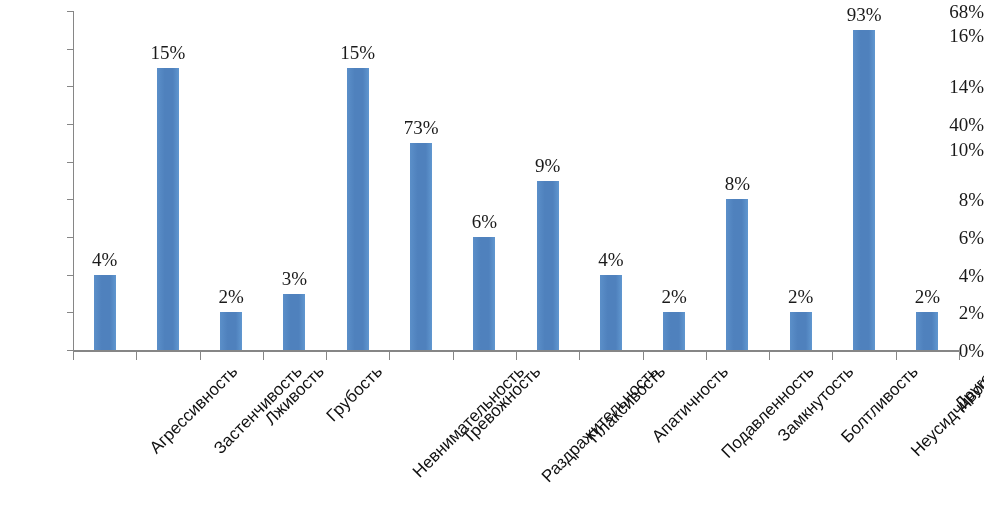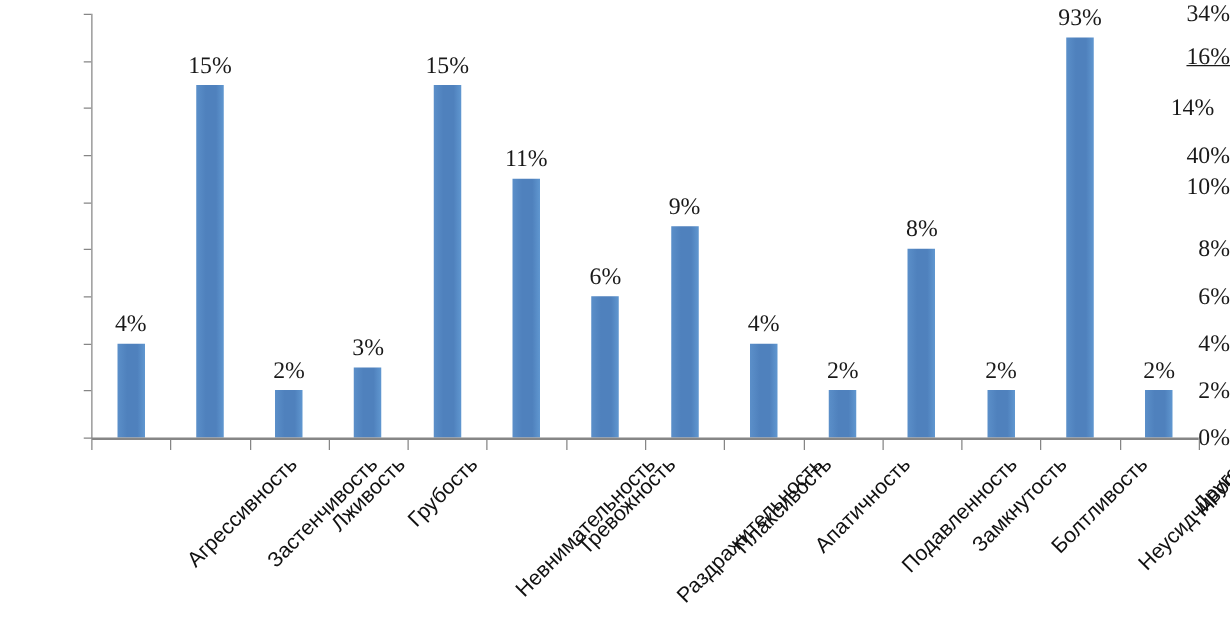--- a/index.html
+++ b/index.html
@@ -129,21 +129,21 @@
         <div class="bar-slot" style="left: 189.857px; width: 63.2857px;">
           <div class="bar" title="Грубость 3%" style="height: 56.5px; background: linear-gradient(to right, rgb(91, 143, 201) 0%, rgb(79, 129, 189) 35%, rgb(79, 129, 189) 72%, rgb(96, 151, 208) 100%);"></div>
           <div class="bar-label" style="bottom: 62.5px;">3%</div>
         </div>
         <div class="bar-slot" style="left: 253.143px; width: 63.2857px;">
           <div class="bar" title="Невнимательность 15%" style="height: 282.5px; background: linear-gradient(to right, rgb(91, 143, 201) 0%, rgb(79, 129, 189) 35%, rgb(79, 129, 189) 72%, rgb(96, 151, 208) 100%);"></div>
           <div class="bar-label" style="bottom: 288.5px;">15%</div>
         </div>
         <div class="bar-slot" style="left: 316.429px; width: 63.2857px;">
           <div class="bar" title="Тревожность 11%" style="height: 207.167px; background: linear-gradient(to right, rgb(91, 143, 201) 0%, rgb(79, 129, 189) 35%, rgb(79, 129, 189) 72%, rgb(96, 151, 208) 100%);"></div>
-          <div class="bar-label" style="bottom: 213.167px;">11%</div>
+          <div class="bar-label" style="bottom: 213.167px;">73%</div>
         </div>
         <div class="bar-slot" style="left: 379.714px; width: 63.2857px;">
           <div class="bar" title="Раздражительность 6%" style="height: 113px; background: linear-gradient(to right, rgb(91, 143, 201) 0%, rgb(79, 129, 189) 35%, rgb(79, 129, 189) 72%, rgb(96, 151, 208) 100%);"></div>
           <div class="bar-label" style="bottom: 119px;">6%</div>
         </div>
         <div class="bar-slot" style="left: 443px; width: 63.2857px;">
           <div class="bar" title="Плаксивость 9%" style="height: 169.5px; background: linear-gradient(to right, rgb(91, 143, 201) 0%, rgb(79, 129, 189) 35%, rgb(79, 129, 189) 72%, rgb(96, 151, 208) 100%);"></div>
           <div class="bar-label" style="bottom: 175.5px;">9%</div>
         </div>
         <div class="bar-slot" style="left: 506.286px; width: 63.2857px;">
@@ -181,25 +181,25 @@
       <div class="y-tick-label" style="top: 265.667px;">4%</div>
       <div class="y-tick-mark" style="top: 274.667px;"></div>
       <div class="y-tick-label" style="top: 228px;">6%</div>
       <div class="y-tick-mark" style="top: 237px;"></div>
       <div class="y-tick-label" style="top: 190.333px;">8%</div>
       <div class="y-tick-mark" style="top: 199.333px;"></div>
       <div class="y-tick-label" style="top: 140px;">10%</div>
       <div class="y-tick-mark" style="top: 161.667px;"></div>
       <div class="y-tick-label" style="top: 115px;">40%</div>
       <div class="y-tick-mark" style="top: 124px;"></div>
-      <div class="y-tick-label" style="top: 77.3333px; text-align: center;">14%</div>
+      <div class="y-tick-label" style="top: 77.3333px;">14%</div>
       <div class="y-tick-mark" style="top: 86.3333px;"></div>
-      <div class="y-tick-label" style="top: 36px; text-decoration: underline;">16%</div>
+      <div class="y-tick-label" style="top: 26px;">16%</div>
       <div class="y-tick-mark" style="top: 48.6667px;"></div>
-      <div class="y-tick-label" style="top: 2px;">34%</div>
+      <div class="y-tick-label" style="top: 2px;">68%</div>
       <div class="y-tick-mark" style="top: 11px;"></div>
     </div>
   <div class="y-axis-line"></div>
 
   <div class="x-axis-line"></div>
   <div id="xticks-layer">
       <div class="x-tick-mark" style="left: 73px;"></div>
       <div class="x-tick-mark" style="left: 136.286px;"></div>
       <div class="x-tick-mark" style="left: 199.571px;"></div>
       <div class="x-tick-mark" style="left: 262.857px;"></div>

